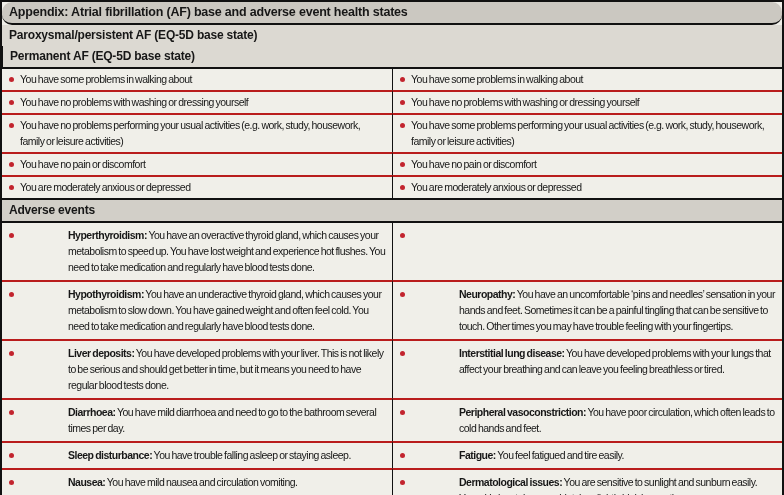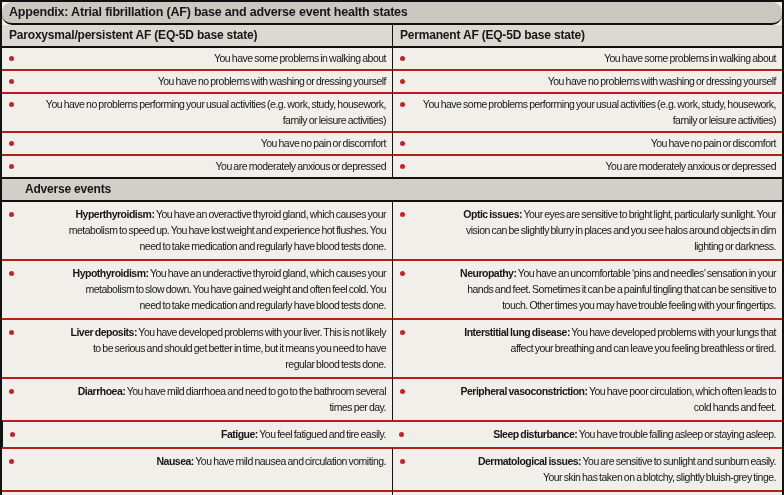--- a/index.html
+++ b/index.html
@@ -9,44 +9,44 @@
     background:#f0efe9; overflow:hidden;
     font-family:"Liberation Sans", sans-serif; color:#171717;
   }
   .title-bar {
     background:#cbc8c1; border-bottom:2px solid #111;
     font-weight:bold; font-size:12.5px; line-height:15px;
     padding:3px 7px 3px; letter-spacing:-0.2px;border-radius:10px;
   }
   .col-headers {
     display:flex; background:#dcd9d2; border-bottom:2px solid #111;
-    font-weight:bold; font-size:12px; line-height:15px; letter-spacing:-0.2px;
+    font-weight:bold; font-size:12px; line-height:15px; letter-spacing:-0.2px;flex-direction:column;
   }
   .col-headers .cell { padding:3px 7px 3px; }
   .cell { width:50%; box-sizing:border-box; }
   .cell.right { border-left:1.5px solid #111; }
   .rows .row { display:flex; background:#f0efe9; }
   .rows .row + .row .cell { border-top:2px solid #b91c1c; }
   .rows .cell {
     display:flex; align-items:flex-start;
     padding:2px 6px 3px 6px;
     font-size:10.5px; line-height:16px;
     letter-spacing:-0.5px; word-spacing:-0.8px;
   }
   .rows.adverse .cell { padding:4px 6px 5px 6px;gap:48px; }
   .bullet {
     width:5px; height:5px; border-radius:50%;
     background:#c2242e; flex:none; margin:5.5px 6px 0 1px;
   }
-  .txt { flex:1;text-align:right; }
+  .txt { flex:1; }
   .term { font-weight:bold; }
   .adverse-bar {
     background:#d2cfc8; border-top:2px solid #111; border-bottom:2px solid #111;
     font-weight:bold; font-size:12px; line-height:15px;
-    padding:3px 23px 3px; letter-spacing:-0.2px;
+    padding:3px 7px 3px; letter-spacing:-0.2px;
   }
 </style>
 </head>
 <body>
 
 <div class="sheet">
   <div class="title-bar">Appendix: Atrial fibrillation (AF) base and adverse event health states</div>
 
   <div class="col-headers">
     <div class="cell left">Paroxysmal/persistent AF (EQ-5D base state)</div>
@@ -113,21 +113,20 @@
   <div class="adverse-bar">Adverse events</div>
 
   <div class="rows adverse">
   <div class="row">
     <div class="cell left">
       <span class="bullet"></span>
       <span class="txt"><b class="term">Hyperthyroidism:</b> <span class="desc">You have an overactive thyroid gland, which causes your metabolism to speed up. You have lost weight and experience hot flushes. You need to take medication and regularly have blood tests done.</span></span>
     </div>
     <div class="cell right">
       <span class="bullet"></span>
-      <span class="txt"><b class="term">Optic issues:</b> <span class="desc">Your eyes are sensitive to bright light, particularly sunlight. Your vision can be slightly blurry in places and you see halos around objects in dim lighting or darkness.</span></span>
     </div>
   </div>
 
   <div class="row">
     <div class="cell left">
       <span class="bullet"></span>
       <span class="txt"><b class="term">Hypothyroidism:</b> <span class="desc">You have an underactive thyroid gland, which causes your metabolism to slow down. You have gained weight and often feel cold. You need to take medication and regularly have blood tests done.</span></span>
     </div>
     <div class="cell right">
       <span class="bullet"></span>
@@ -151,27 +150,27 @@
       <span class="bullet"></span>
       <span class="txt"><b class="term">Diarrhoea:</b> <span class="desc">You have mild diarrhoea and need to go to the bathroom several times per day.</span></span>
     </div>
     <div class="cell right">
       <span class="bullet"></span>
       <span class="txt"><b class="term">Peripheral vasoconstriction:</b> <span class="desc">You have poor circulation, which often leads to cold hands and feet.</span></span>
     </div>
   </div>
 
   <div class="row">
+    <div class="cell left">
+      <span class="bullet"></span>
+      <span class="txt"><b class="term">Sleep disturbance:</b> <span class="desc">You have trouble falling asleep or staying asleep.</span></span>
+    </div>
     <div class="cell right">
       <span class="bullet"></span>
       <span class="txt"><b class="term">Fatigue:</b> <span class="desc">You feel fatigued and tire easily.</span></span>
-    </div>
-    <div class="cell left">
-      <span class="bullet"></span>
-      <span class="txt"><b class="term">Sleep disturbance:</b> <span class="desc">You have trouble falling asleep or staying asleep.</span></span>
     </div>
   </div>
 
   <div class="row">
     <div class="cell left">
       <span class="bullet"></span>
       <span class="txt"><b class="term">Nausea:</b> <span class="desc">You have mild nausea and circulation vomiting.</span></span>
     </div>
     <div class="cell right">
       <span class="bullet"></span>

